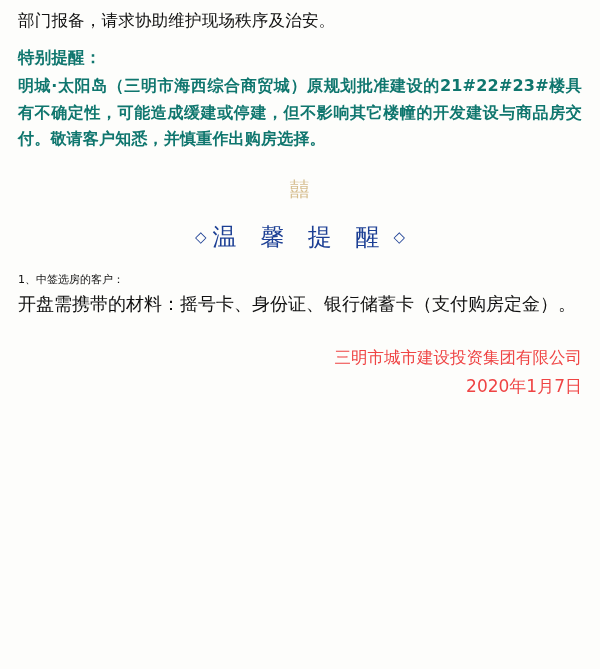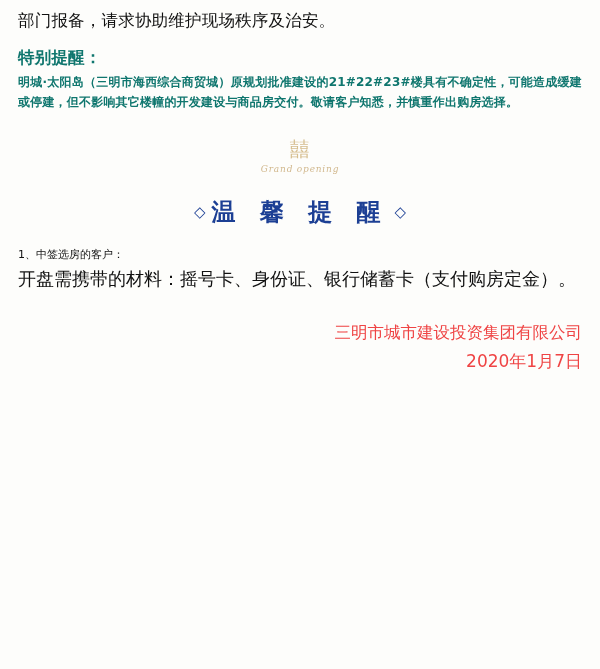--- a/index.html
+++ b/index.html
@@ -39,21 +39,21 @@
   .top-line {
     padding-top: 8px;
   }
   .alert-title {
     margin-top: 10px;
     font-size: 16.5px;
     line-height: 1.6;
   }
   .alert-body {
     margin-top: 2px;
-    font-size: 12px;
+    font-size: 16px;
     line-height: 1.66;
   }
 
   
   .ornament {
     margin: 26px auto 6px auto;
     width: 100%;
     text-align: center;
     color: #c9a96b;
   }
@@ -71,21 +71,21 @@
     letter-spacing: 0.8px;
     color: #cdb182;
     opacity: 0.9;
   }
 
   
   .heading {
     margin: 22px 0 18px 0;
     text-align: center;
     color: #1c3f94;
-    font-weight: bold;
+    font-weight: normal;
     font-size: 24px;
     letter-spacing: 8px;
   }
   .heading .dia {
     font-size: 15px;
     vertical-align: middle;
     letter-spacing: 0;
     margin: 0 6px;
   }
   .heading .txt {
@@ -126,21 +126,20 @@
 <div class="page">
 
   <p class="para black top-line">部门报备，请求协助维护现场秩序及治安。</p>
 
   <p class="para blue alert-title">特别提醒：</p>
 
   <p class="para blue alert-body">明城·太阳岛（三明市海西综合商贸城）原规划批准建设的21#22#23#楼具有不确定性，可能造成缓建或停建，但不影响其它楼幢的开发建设与商品房交付。敬请客户知悉，并慎重作出购房选择。</p>
 
   <div class="ornament">
     <div class="seal">囍</div>
-    <div class="sub">Grand opening</div>
   </div>
 
   <div class="heading">
     <span class="dia">◇</span><span class="txt">温 馨 提 醒</span><span class="dia">◇</span>
   </div>
 
   <div class="section">
     <div class="sec-title black">1、中签选房的客户：</div>
     <div class="sec-body black">开盘需携带的材料：摇号卡、身份证、银行储蓄卡（支付购房定金）。</div>
   </div>

